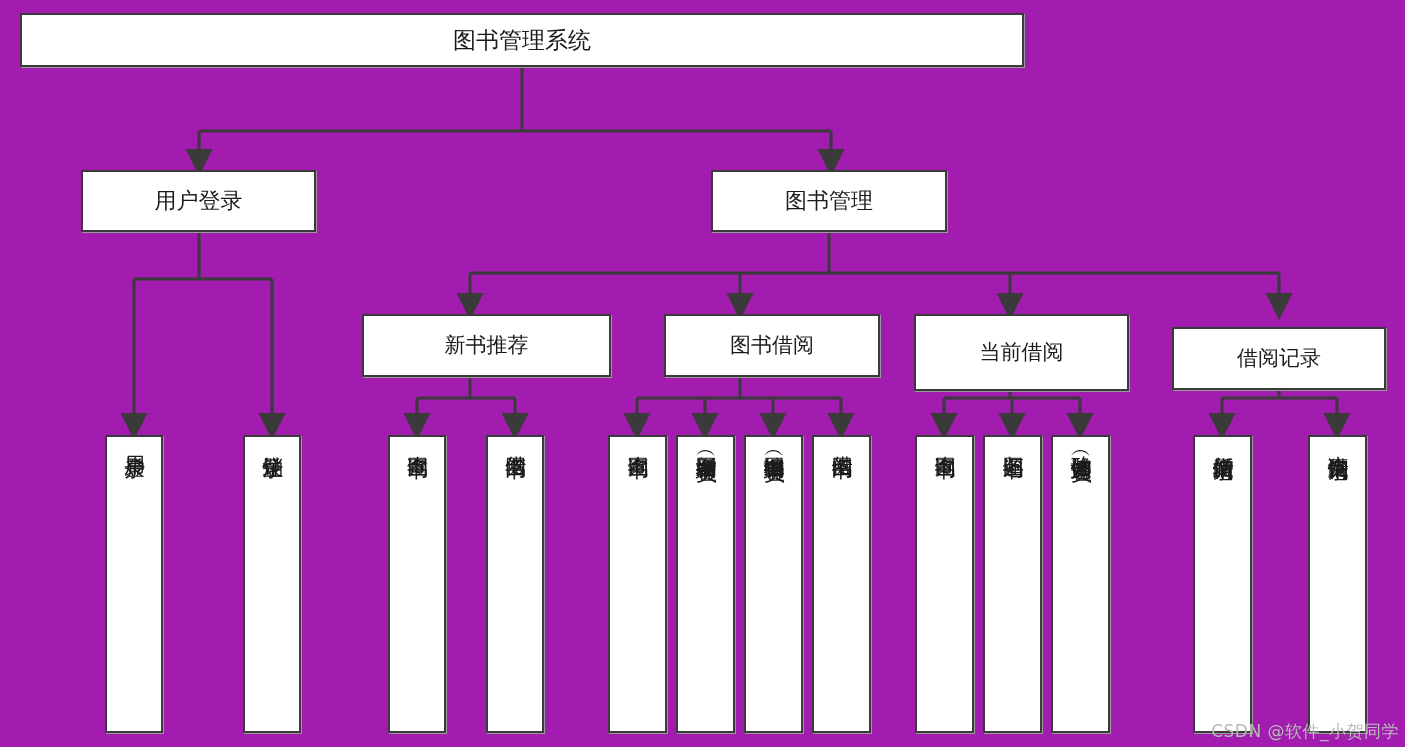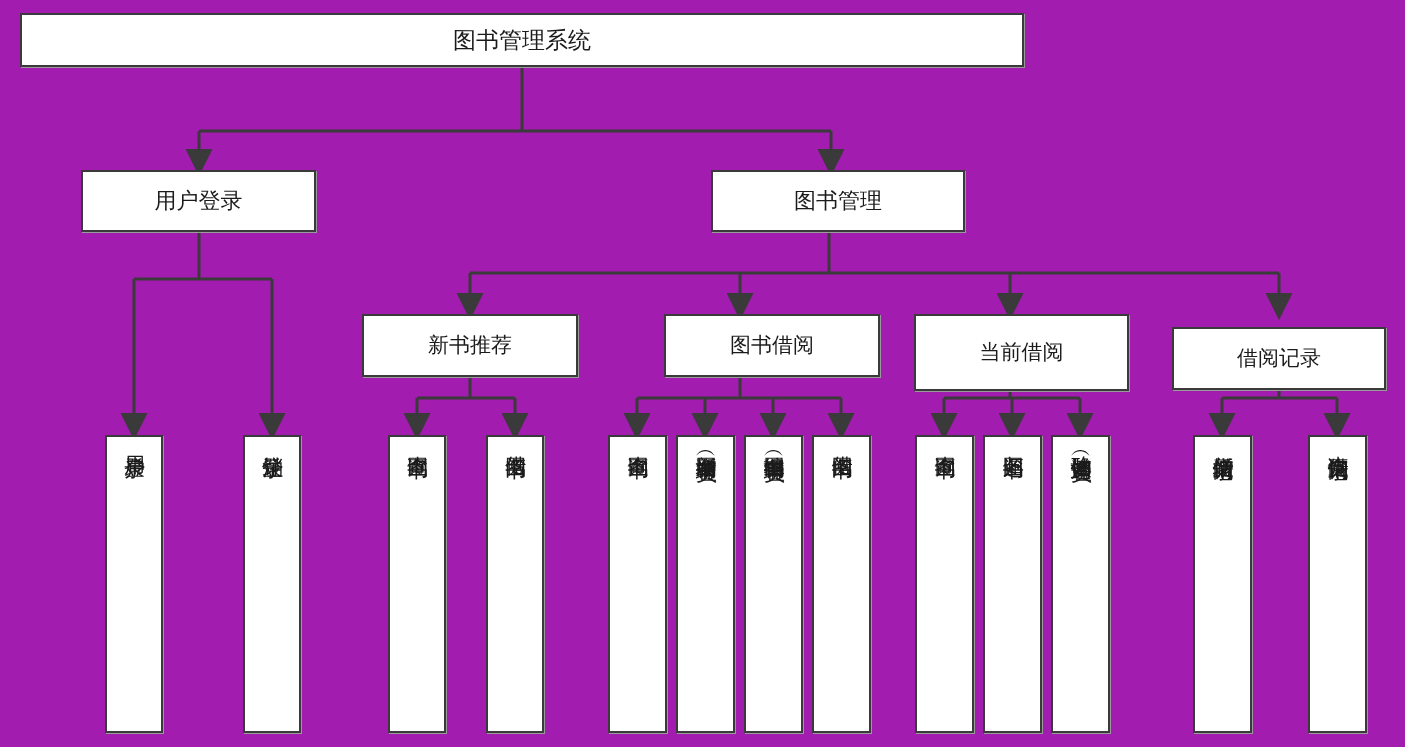--- a/index.html
+++ b/index.html
@@ -123,25 +123,25 @@
     </g>
   </svg>
 
   <div class="node root" style="left:20px; top:13px; width:1004px; height:54px;">
     <span class="label">图书管理系统</span>
   </div>
 
   <div class="node level2" style="left:81px; top:170px; width:235px; height:62px;">
     <span class="label">用户登录</span>
   </div>
-  <div class="node level2" style="left:711px; top:170px; width:254px; height:62px;">
+  <div class="node level2" style="left:711px; top:170px; width:236px; height:62px;">
     <span class="label">图书管理</span>
   </div>
 
-  <div class="node level3" style="left:362px; top:314px; width:216px; height:63px;">
+  <div class="node level3" style="left:362px; top:314px; width:249px; height:63px;">
     <span class="label">新书推荐</span>
   </div>
   <div class="node level3" style="left:632px; top:314px; width:216px; height:63px;margin-left:32px;">
     <span class="label">图书借阅</span>
   </div>
   <div class="node level3" style="left:914px; top:314px; width:215px; height:77px;">
     <span class="label">当前借阅</span>
   </div>
   <div class="node level3" style="left:1172px; top:327px; width:214px; height:63px;">
     <span class="label">借阅记录</span>
@@ -184,14 +184,15 @@
     <span class="label">确认归还（管理员）</span>
   </div>
 
   <div class="node leaf" style="left:1193px; top:435px; width:59px; height:298px;">
     <span class="label">新增借阅记录</span>
   </div>
   <div class="node leaf" style="left:1308px; top:435px; width:59px; height:298px;">
     <span class="label">查询借阅记录</span>
   </div>
 
+  <div id="watermark">CSDN @软件_小贺同学</div>
 
 </div>
 
 </body></html>

